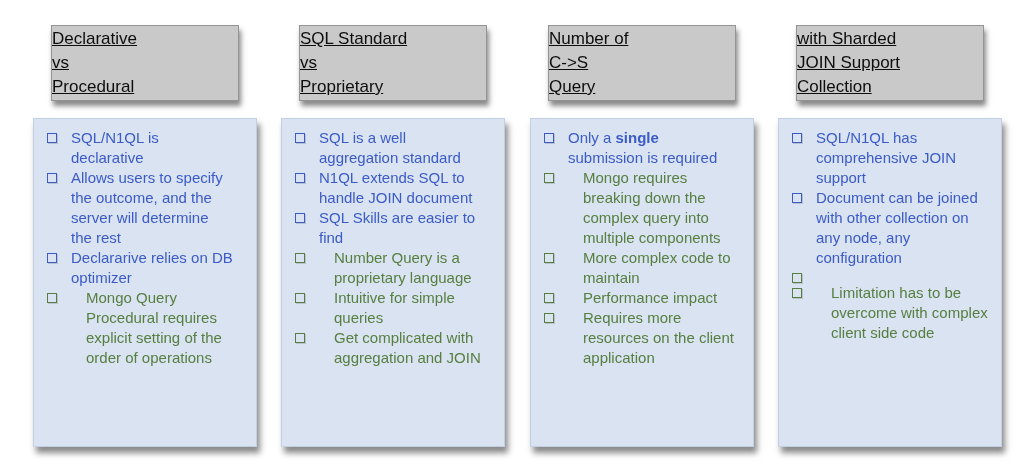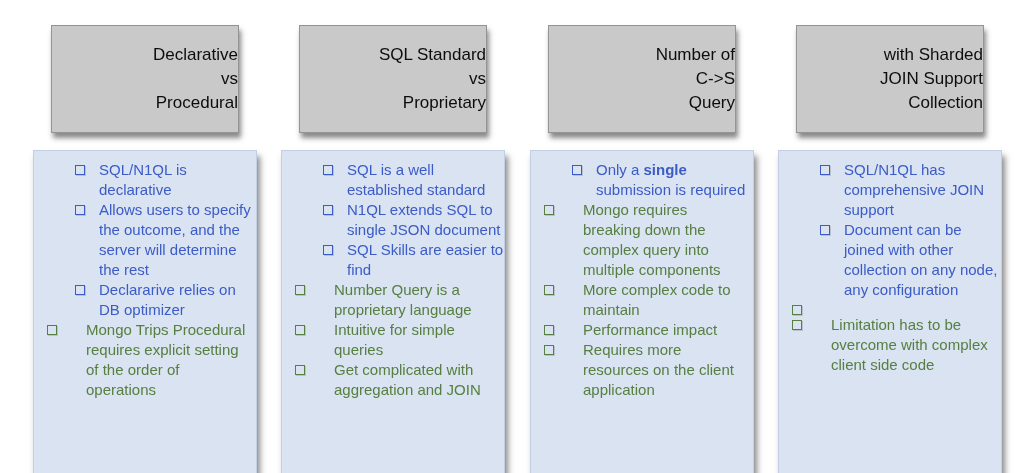--- a/index.html
+++ b/index.html
@@ -12,37 +12,38 @@
   .column{position:absolute;top:0;width:224px;}
   .col-0{left:33px;}
   .col-1{left:281px;}
   .col-2{left:530px;}
   .col-3{left:778px;}
   .header{
     width:188px;margin:25px auto 0 auto;
     background:var(--header-bg,#c9c9c9);
     border:1px solid #949494;
     box-shadow:2px 5px 5px rgba(40,40,40,0.55);
-    text-align:right;
+    text-align:left;
     color:#0d0d0d;
     font-size:17px;line-height:24px;
-    padding:17px 0;
+    padding:1px 0;
     box-sizing:border-box;
+    text-decoration:underline;
   }
   .header-line{display:block;white-space:nowrap;}
   .panel{
     margin-top:17px;height:329px;box-sizing:border-box;
     background:var(--panel-bg,#dae3f2);
     border:1px solid #c3cfe4;
     box-shadow:3px 6px 6px rgba(40,40,40,0.55);
     padding-top:9px;
   }
   ul.bullet-list{list-style:none;margin:0;padding:0;}
   li.list-item{display:flex;font-size:15px;line-height:20px;}
-  li.blue{color:var(--blue,#3b5bc7);margin-left:28px;}
+  li.blue{color:var(--blue,#3b5bc7);}
   li.green{color:var(--green,#567f40);gap:15px;}
   .bullet{
     flex:0 0 auto;width:8px;height:8px;
     border:1.5px solid currentColor;
     box-shadow:1px 1px 0 rgba(0,0,0,0.15);
     margin:5px 0 0 13px;
     background:transparent;
   }
   .item-text{margin-left:14px;width:162px;}
   .item-text b{font-weight:bold;text-align:center;}
@@ -66,40 +67,40 @@
           <li class="list-item blue">
             <span class="bullet"></span>
             <span class="item-text"><span>Allows users to specify the outcome, and the server will determine the rest</span></span>
           </li>
           <li class="list-item blue">
             <span class="bullet"></span>
             <span class="item-text"><span>Declararive relies on DB optimizer</span></span>
           </li>
           <li class="list-item green">
             <span class="bullet"></span>
-            <span class="item-text"><span>Mongo Trips Procedural requires explicit setting of the order of operations</span></span>
+            <span class="item-text"><span>Mongo Query Procedural requires explicit setting of the order of operations</span></span>
           </li>
         </ul>
       </div>
     </div>
     <div class="column col-1">
       <div class="header">
         <span class="header-line">SQL Standard</span>
         <span class="header-line">vs</span>
         <span class="header-line">Proprietary</span>
       </div>
       <div class="panel">
         <ul class="bullet-list">
           <li class="list-item blue">
             <span class="bullet"></span>
-            <span class="item-text"><span>SQL is a well established standard</span></span>
+            <span class="item-text"><span>SQL is a well aggregation standard</span></span>
           </li>
           <li class="list-item blue">
             <span class="bullet"></span>
-            <span class="item-text"><span>N1QL extends SQL to single JSON document</span></span>
+            <span class="item-text"><span>N1QL extends SQL to handle JOIN document</span></span>
           </li>
           <li class="list-item blue">
             <span class="bullet"></span>
             <span class="item-text"><span>SQL Skills are easier to find</span></span>
           </li>
           <li class="list-item green">
             <span class="bullet"></span>
             <span class="item-text"><span>Number Query is a proprietary language</span></span>
           </li>
           <li class="list-item green">

